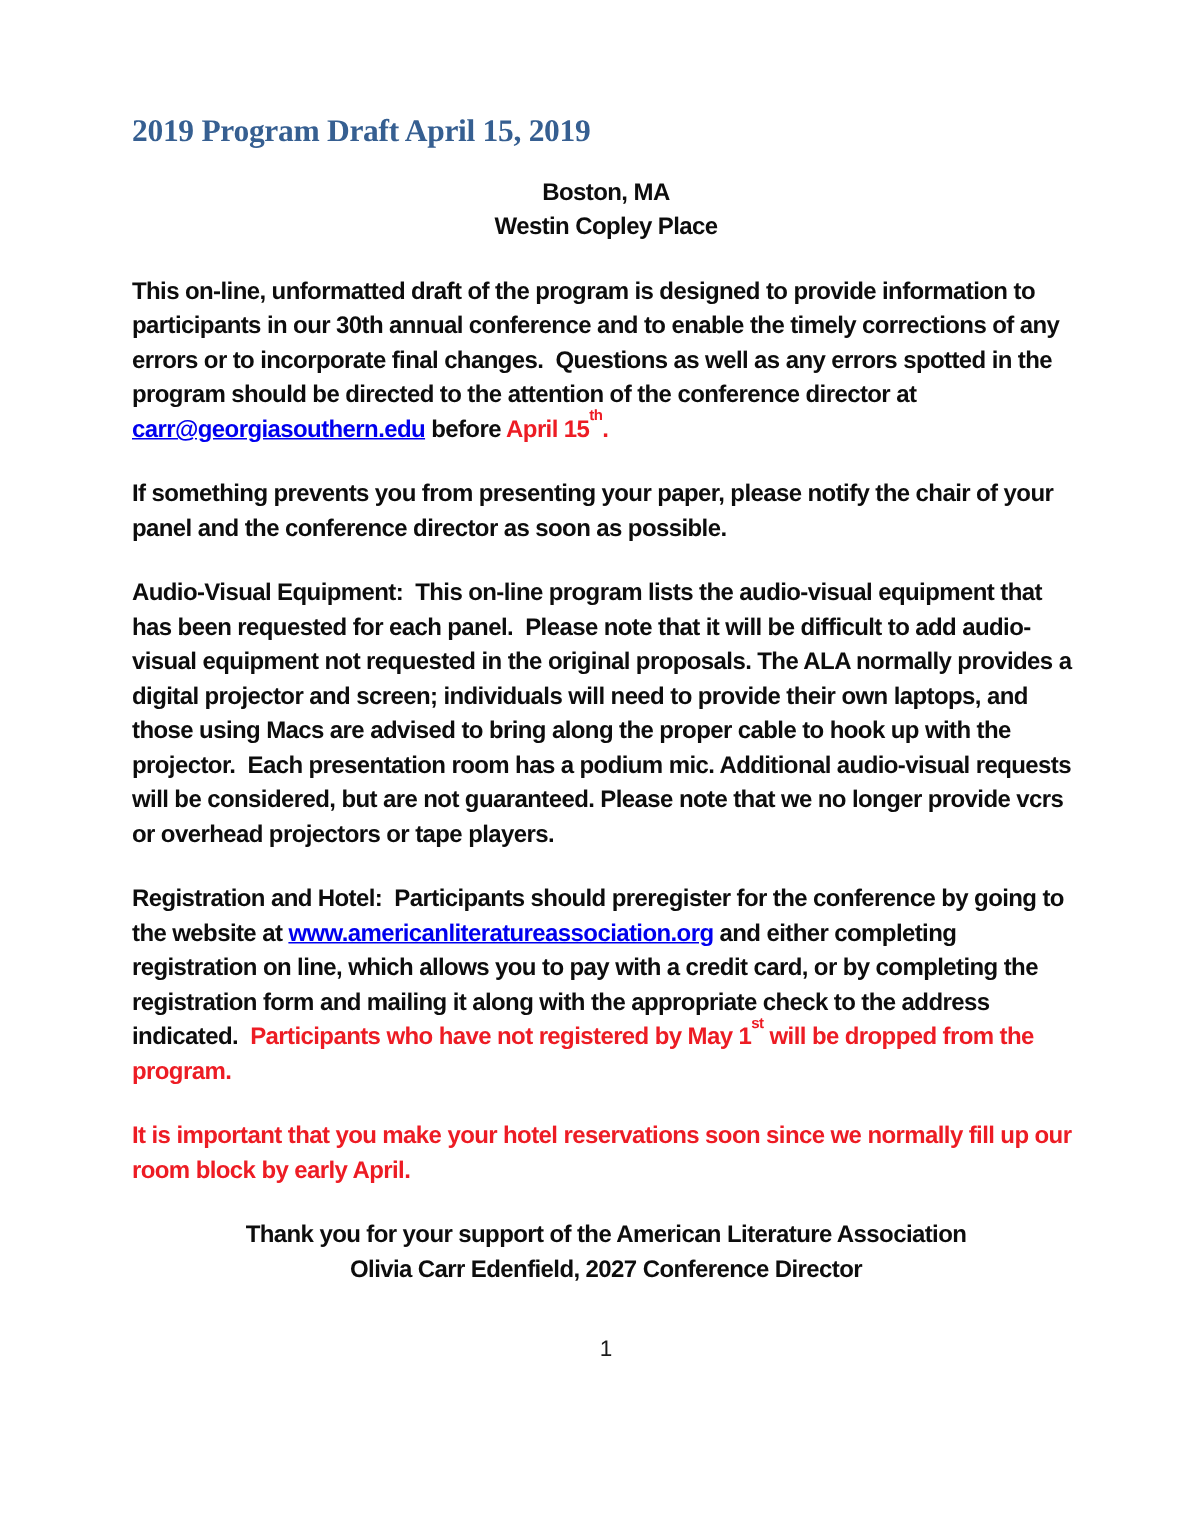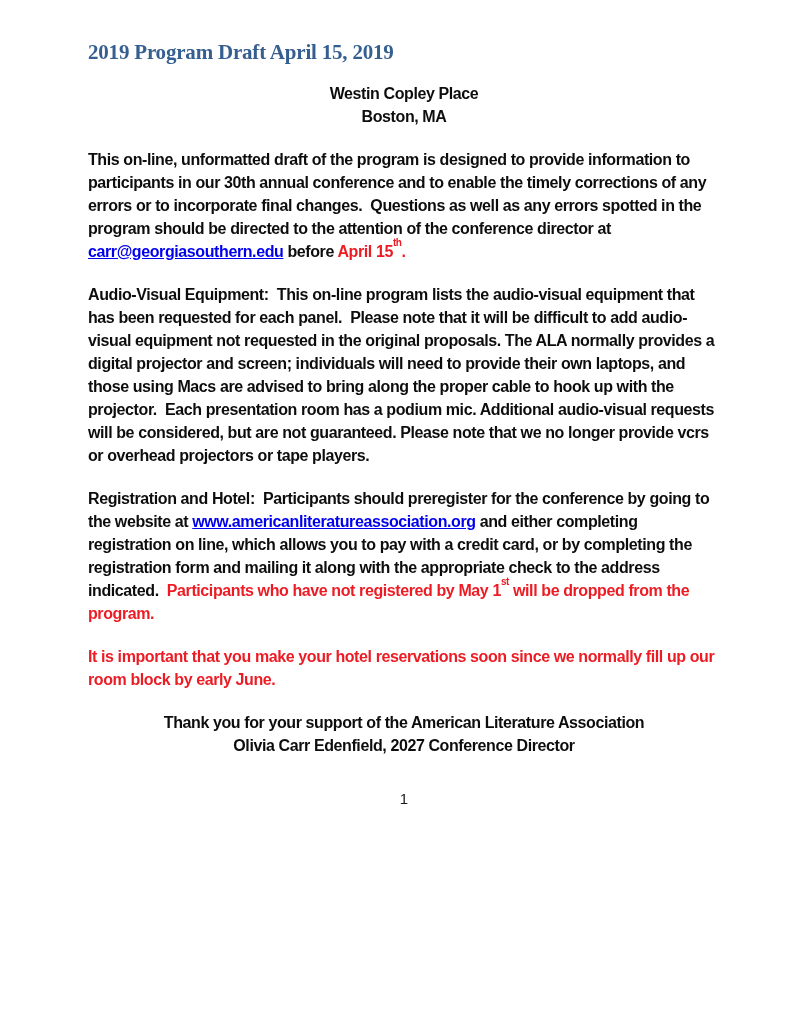--- a/index.html
+++ b/index.html
@@ -10,21 +10,21 @@
   body {
     width: 791px;
     height: 1024px;
     overflow: hidden;
     font-family: "Liberation Sans", sans-serif;
   }
   .page {
     box-sizing: border-box;
     width: 791px;
     height: 1024px;
-    padding: 40px 78px 0 88px;
+    padding: 75px 78px 0 88px;
   }
   .doc-title {
     font-family: "Liberation Serif", serif;
     font-weight: bold;
     font-size: 21px;
     line-height: 24px;
     color: var(--title-blue, #365f91);
     letter-spacing: -0.2px;
     margin: 0 0 18px 0;
   }
@@ -73,33 +73,34 @@
 </head>
 <body>
 
 <div class="page">
 
   <h1 class="doc-title">2019 Program Draft April 15, 2019</h1>
 
   <div class="body-text">
 
     <div class="venue-block">
+      <div>Boston, MA</div>
       <div>Westin Copley Place</div>
-      <div>Boston, MA</div>
     </div>
 
     <p class="para"><span>This on-line, unformatted draft of the program is designed to provide information to participants in our 30th annual conference and to enable the timely corrections of any errors or to incorporate final changes.  Questions as well as any errors spotted in the program should be directed to the attention of the conference director at </span><a class="link" href="#">carr@georgiasouthern.edu</a><span> before </span><span class="red">April 15</span><sup class="ord red">th</sup><span class="red">.</span></p>
 
+    <p class="para">If something prevents you from presenting your paper, please notify the chair of your panel and the conference director as soon as possible.</p>
 
 
     <p class="para">Audio-Visual Equipment:  This on-line program lists the audio-visual equipment that has been requested for each panel.  Please note that it will be difficult to add audio-visual equipment not requested in the original proposals. The ALA normally provides a digital projector and screen; individuals will need to provide their own laptops, and those using Macs are advised to bring along the proper cable to hook up with the projector.  Each presentation room has a podium mic. Additional audio-visual requests will be considered, but are not guaranteed. Please note that we no longer provide vcrs or overhead projectors or tape players.</p>
 
     <p class="para"><span>Registration and Hotel:  Participants should preregister for the conference by going to the website at </span><a class="link" href="#">www.americanliteratureassociation.org</a><span> and either completing registration on line, which allows you to pay with a credit card, or by completing the registration form and mailing it along with the appropriate check to the address indicated.  </span><span class="red">Participants who have not registered by May 1</span><sup class="ord red">st</sup><span class="red"> will be dropped from the program.</span></p>
 
-    <p class="para red">It is important that you make your hotel reservations soon since we normally fill up our room block by early June.</p>
+    <p class="para red">It is important that you make your hotel reservations soon since we normally fill up our room block by early April.</p>
 
     <div class="closing-block">
       <div>Thank you for your support of the American Literature Association</div>
       <div>Olivia Carr Edenfield, 2027 Conference Director</div>
     </div>
 
     <div class="page-number">1</div>
 
   </div>
 </div>

